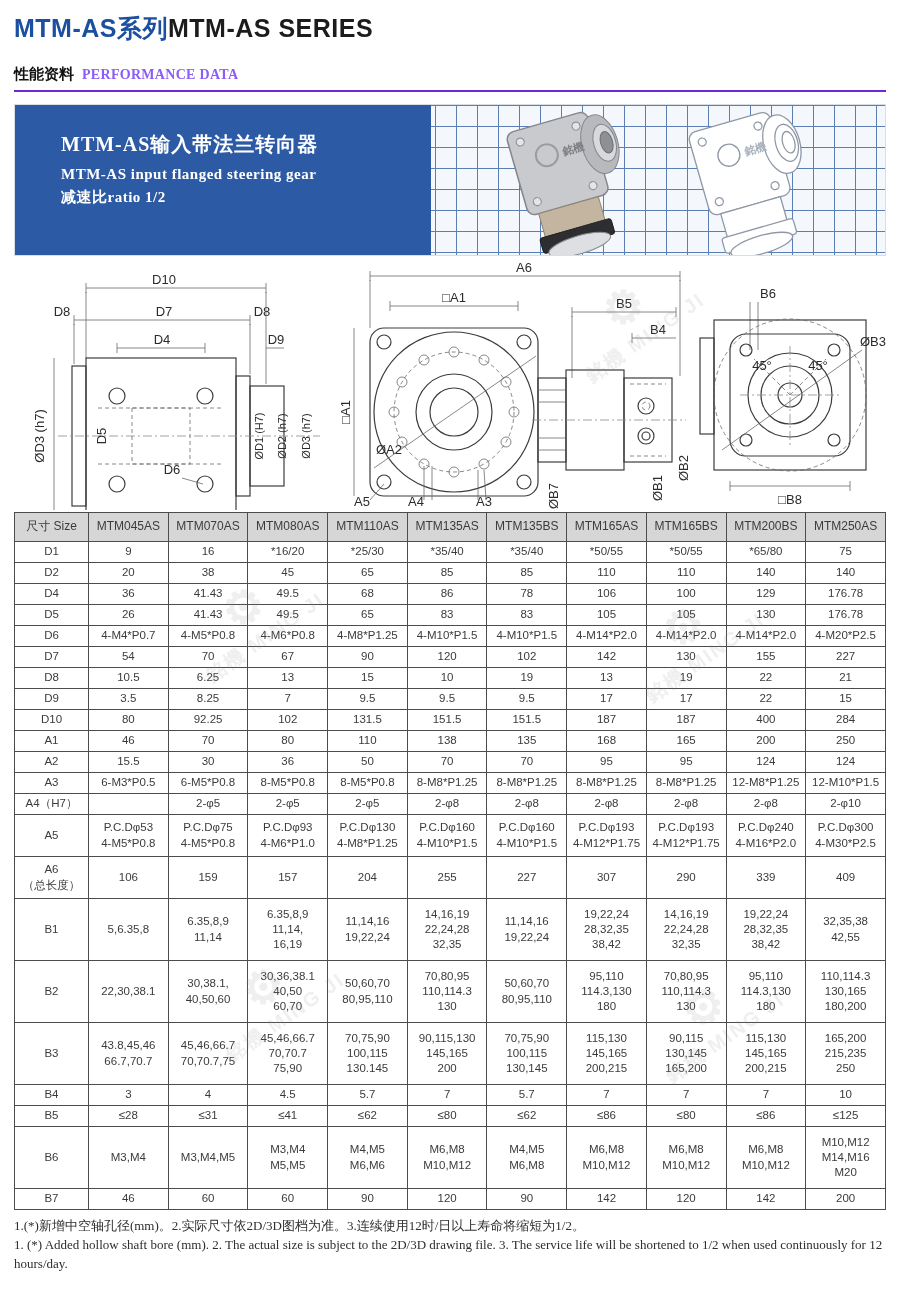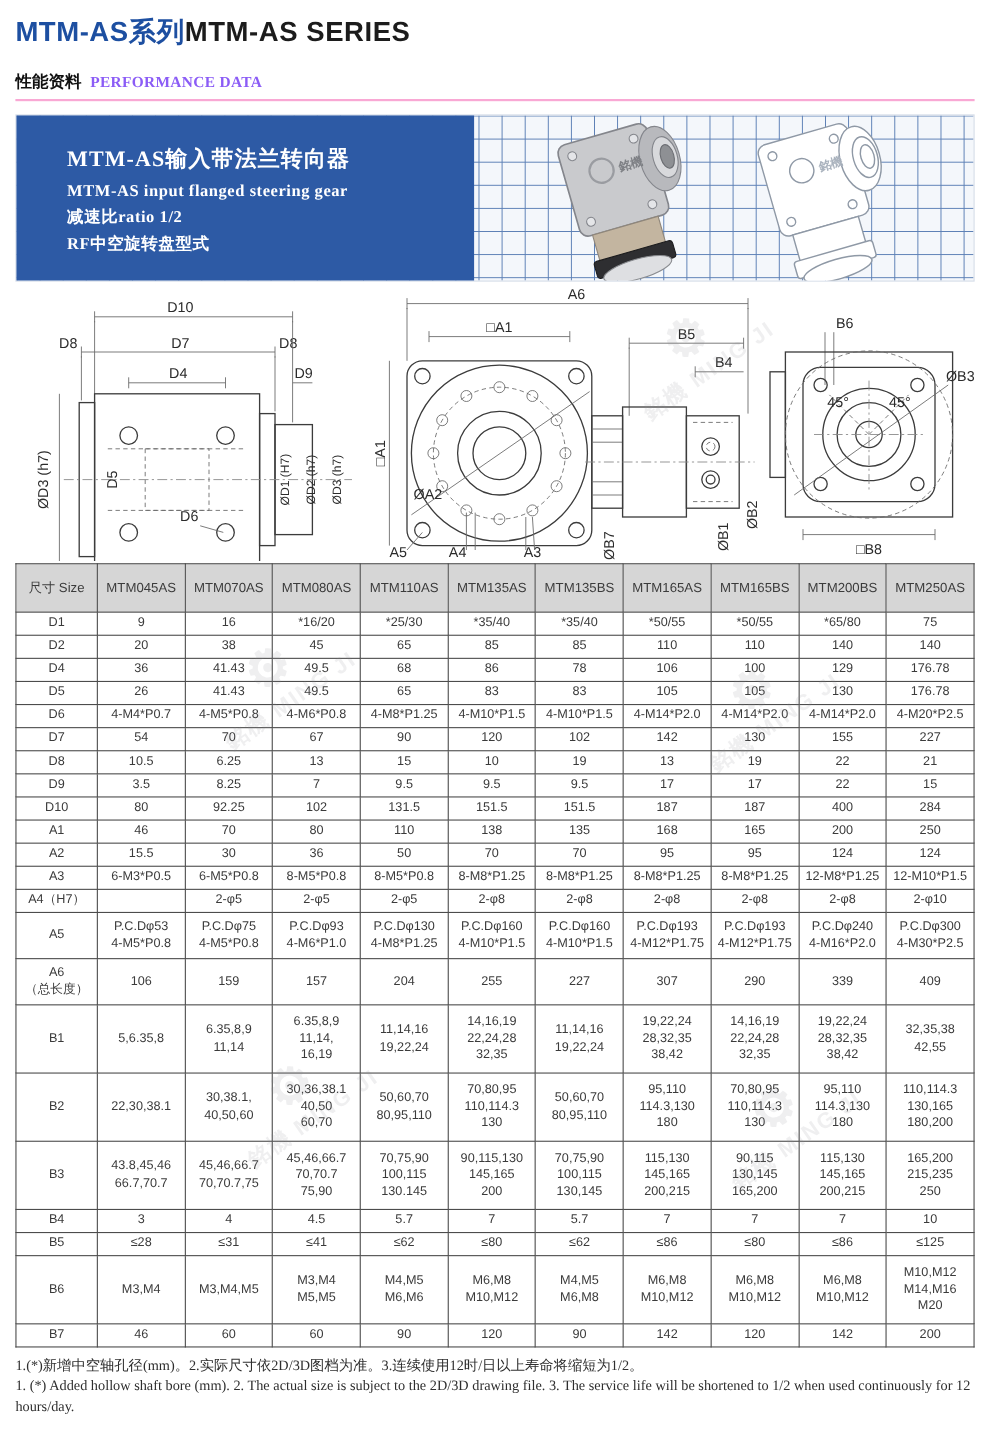--- a/index.html
+++ b/index.html
@@ -3,21 +3,21 @@
 <meta charset="utf-8">
 <style>
   * { margin:0; padding:0; box-sizing:border-box; }
   body { background:#fff; font-family:"Liberation Sans", sans-serif; color:#333; }
   .page { position:relative; width:900px; height:1312px; background:#fff; padding:8px 14px 0 14px; overflow:hidden; }
 
   
   .titlebar { display:flex; align-items:baseline; gap:0; margin-top:4px; }
   .title-zh { font-size:25px; font-weight:bold; color:#1d4fa1; letter-spacing:.5px; }
   .title-en { font-size:25px; font-weight:600; color:#1c1c1c; letter-spacing:.5px; }
-  .sectionbar { margin-top:20px; padding-bottom:6px; border-bottom:2px solid #f9a8d4; display:flex; align-items:baseline; gap:8px; }
+  .sectionbar { margin-top:20px; padding-bottom:6px; border-bottom:2px solid #6d28d9; display:flex; align-items:baseline; gap:8px; }
   .section-zh { font-size:15px; font-weight:bold; color:#111; }
   .section-en { font-family:"Liberation Serif", serif; font-size:14px; font-weight:bold; color:#8b5cf6; letter-spacing:.3px; }
 
   
   .banner { position:relative; margin-top:12px; height:152px; border:1px solid #d8dee8;
     background-image:
       linear-gradient(#5b7fb5 1px, transparent 1px),
       linear-gradient(90deg, #5b7fb5 1px, transparent 1px);
     background-size:21px 21px; background-color:#f4f7fb; }
   .banner-box { position:absolute; left:0; top:0; width:416px; height:100%; background:#2d5aa5; color:#fff; padding:26px 15px 0 46px; font-family:Liberation Serif, serif; }
@@ -39,21 +39,21 @@
 
   
   .wm { position:absolute; color:rgba(140,140,150,.14); font-weight:bold; transform:rotate(-35deg); pointer-events:none; text-align:center; line-height:1.1; }
   .wm .g { font-size:46px; }
   .wm .t { font-size:20px; letter-spacing:2px; }
 
   
   table.perf { width:100%; border-collapse:collapse; table-layout:fixed; margin-top:2px; }
   table.perf th, table.perf td { border:1px solid #4c4c4c; text-align:center; vertical-align:middle;
     font-size:11.5px; color:#3b3b3b; padding:2px 1px; line-height:1.32; white-space:pre-line; overflow:hidden; }
-  table.perf th { background:#d6d6d6; font-weight:normal; height:44px; font-size:12px;margin-left:25px; }
+  table.perf th { background:#d6d6d6; font-weight:normal; height:29px; font-size:12px;margin-left:25px; }
   table.perf col.c-label { width:74px; }
   table.perf tr.h1 td { height:21px; }
   table.perf tr.h2 td { height:42px; }
   table.perf tr.h3 td { height:62px; }
 
   
   .notes { margin-top:7px; color:#2e2e2e; }
   .notes .nzh { font-size:13px; font-family:"Liberation Serif", serif; margin-bottom:1px; }
   .notes .nen { font-size:13px; font-family:"Liberation Serif", serif; line-height:1.45; }
 </style>
@@ -69,21 +69,20 @@
   <div class="sectionbar">
     <span class="section-zh">性能资料</span>
     <span class="section-en">PERFORMANCE DATA</span>
   </div>
 
   <div class="banner">
     <div class="banner-box" style="background: rgb(45, 90, 165);">
       <div class="l1">MTM-AS输入带法兰转向器</div>
       <div class="ln">MTM-AS input flanged steering gear</div>
       <div class="ln">减速比ratio 1/2</div>
-      <div class="ln">RF中空旋转盘型式</div>
     </div>
 
     <svg class="product p1" width="160" height="148" viewBox="0 0 160 148">
       <g transform="rotate(-16 80 74)">
         <rect x="28" y="10" width="84" height="86" rx="8" fill="#c9cacd" stroke="#84868c" stroke-width="1.5"></rect>
         <ellipse cx="116" cy="46" rx="18" ry="30" fill="#b8b9bd" stroke="#84868c"></ellipse>
         <ellipse cx="121" cy="46" rx="11" ry="19" fill="#d8d9dc" stroke="#84868c"></ellipse>
         <ellipse cx="123" cy="46" rx="6" ry="11" fill="#8e9094" stroke="#6c6e73"></ellipse>
         <circle cx="40" cy="22" r="4" fill="#e4e5e8" stroke="#84868c"></circle>
         <circle cx="98" cy="22" r="4" fill="#e4e5e8" stroke="#84868c"></circle>

